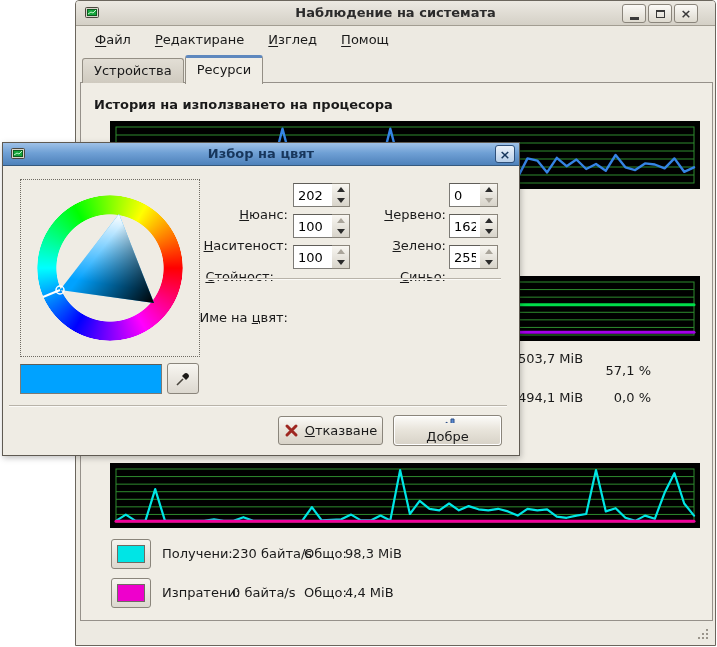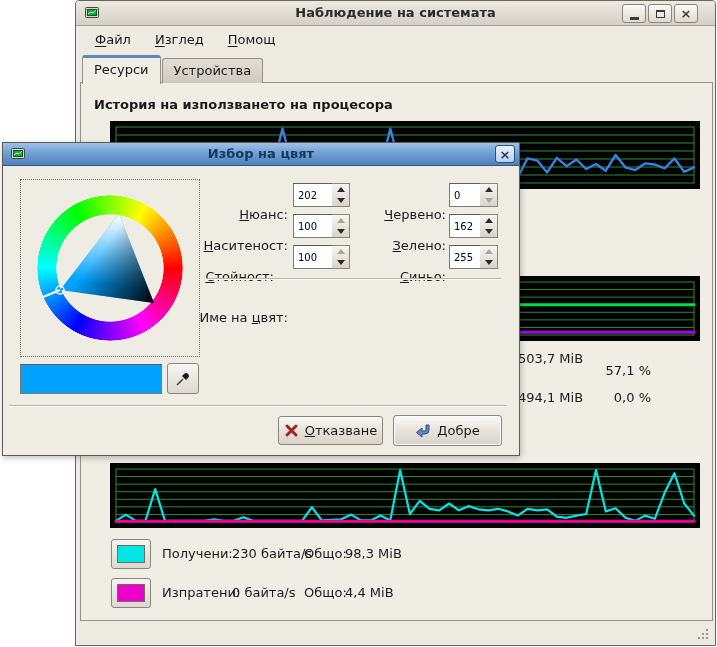--- a/index.html
+++ b/index.html
@@ -68,38 +68,38 @@
   .wheel-overlay { position:absolute; left:0; top:0; }
 
   .preview-swatch { position:absolute; left:17px; top:221px; width:142px; height:30px;
     border:1px solid #7c7a75; border-top-color:#5f5d58; }
   .dropper-btn { position:absolute; left:164px; top:220px; width:32px; height:31px;
     border:1px solid #8a857b; border-radius:3px; background:linear-gradient(#f8f6f1,#dcd8cf);
     display:flex; align-items:center; justify-content:center; }
 
   .fld-label { position:absolute; text-align:right; white-space:nowrap;margin-top:20px; }
   .entry { position:absolute; height:24px; background:#fff; border:1px solid #7c7a75;
-    border-top-color:#5f5d58; font-family:"DejaVu Sans",sans-serif; font-size:10px;
+    border-top-color:#5f5d58; font-family:"DejaVu Sans",sans-serif; font-size:13px;
     padding:2px 4px; color:#000; }
   .spin { position:absolute; width:18px; height:24px; border:1px solid #8a857b; border-left:none;
     display:flex; flex-direction:column; background:linear-gradient(#f8f6f1,#d8d4ca); }
   .spin div { flex:1; display:flex; align-items:center; justify-content:center; }
   .arr-up { width:0; height:0; border-left:4px solid transparent; border-right:4px solid transparent;
     border-bottom:5px solid #2b2b2b; }
   .arr-dn { width:0; height:0; border-left:4px solid transparent; border-right:4px solid transparent;
     border-top:5px solid #2b2b2b; }
   .dis-up .arr-up { border-bottom-color:#aaa59b; }
   .dis-down .arr-dn { border-top-color:#aaa59b; }
 
   .sep-h { position:absolute; height:2px; border-top:1px solid #b8b3a9; border-bottom:1px solid #fbfaf7; }
 
   .dlg-btn { position:absolute; top:273px; height:29px; border:1px solid #8a857b; border-radius:3px;
     background:linear-gradient(#fbfaf7 0%,#e9e5dc 45%,#d8d3c8 100%);
     display:flex; align-items:center; justify-content:center; gap:6px; font-size:13px; }
-  .dlg-btn.default { box-shadow:0 0 0 1px #8a857b; border-color:#fff; }
+  .dlg-btn.default { box-shadow:0 0 0 1px #8a857b; border-color:#fff;flex-direction:column; }
 </style>
 </head>
 <body>
 
 <div class="screen">
 
   <div class="main-window">
     <div class="mw-titlebar">
       <svg class="win-icon" style="left:8px;top:4px" viewBox="0 0 16 16">
         <rect x="1.5" y="2.5" width="13" height="10" rx="1" fill="#d8d4ca" stroke="#4a463e"></rect>
@@ -113,27 +113,28 @@
       <div class="wc-btn" style="left:572px">
           <div class="glyph-max"></div>
         </div>
       <div class="wc-btn" style="left:598px">
           <div class="glyph-x">×</div>
         </div>
     </div>
 
     <div class="menubar">
       <span class="menu-item"><u>Ф</u>айл</span>
+      <span class="menu-item"><u>Р</u>едактиране</span>
       <span class="menu-item"><u>И</u>зглед</span>
       <span class="menu-item"><u>П</u>омощ</span>
     </div>
 
     <div class="tabs">
+      <div class="tab">Устройства</div>
       <div class="tab active">Ресурси</div>
-      <div class="tab">Устройства</div>
     </div>
 
     <div class="notebook">
       <div class="section-heading" style="left:13px;top:14px">История на използването на процесора</div>
 
       <svg class="chart" style="left:29px;top:38px" width="590" height="68">
           <rect x="0" y="0" width="590" height="68" fill="#000"></rect>
           <line x1="6" y1="14" x2="584" y2="14" stroke="#2E8B2E" stroke-width="1"></line>
           <line x1="6" y1="22" x2="584" y2="22" stroke="#2E8B2E" stroke-width="1"></line>
           <line x1="6" y1="30" x2="584" y2="30" stroke="#2E8B2E" stroke-width="1"></line>

